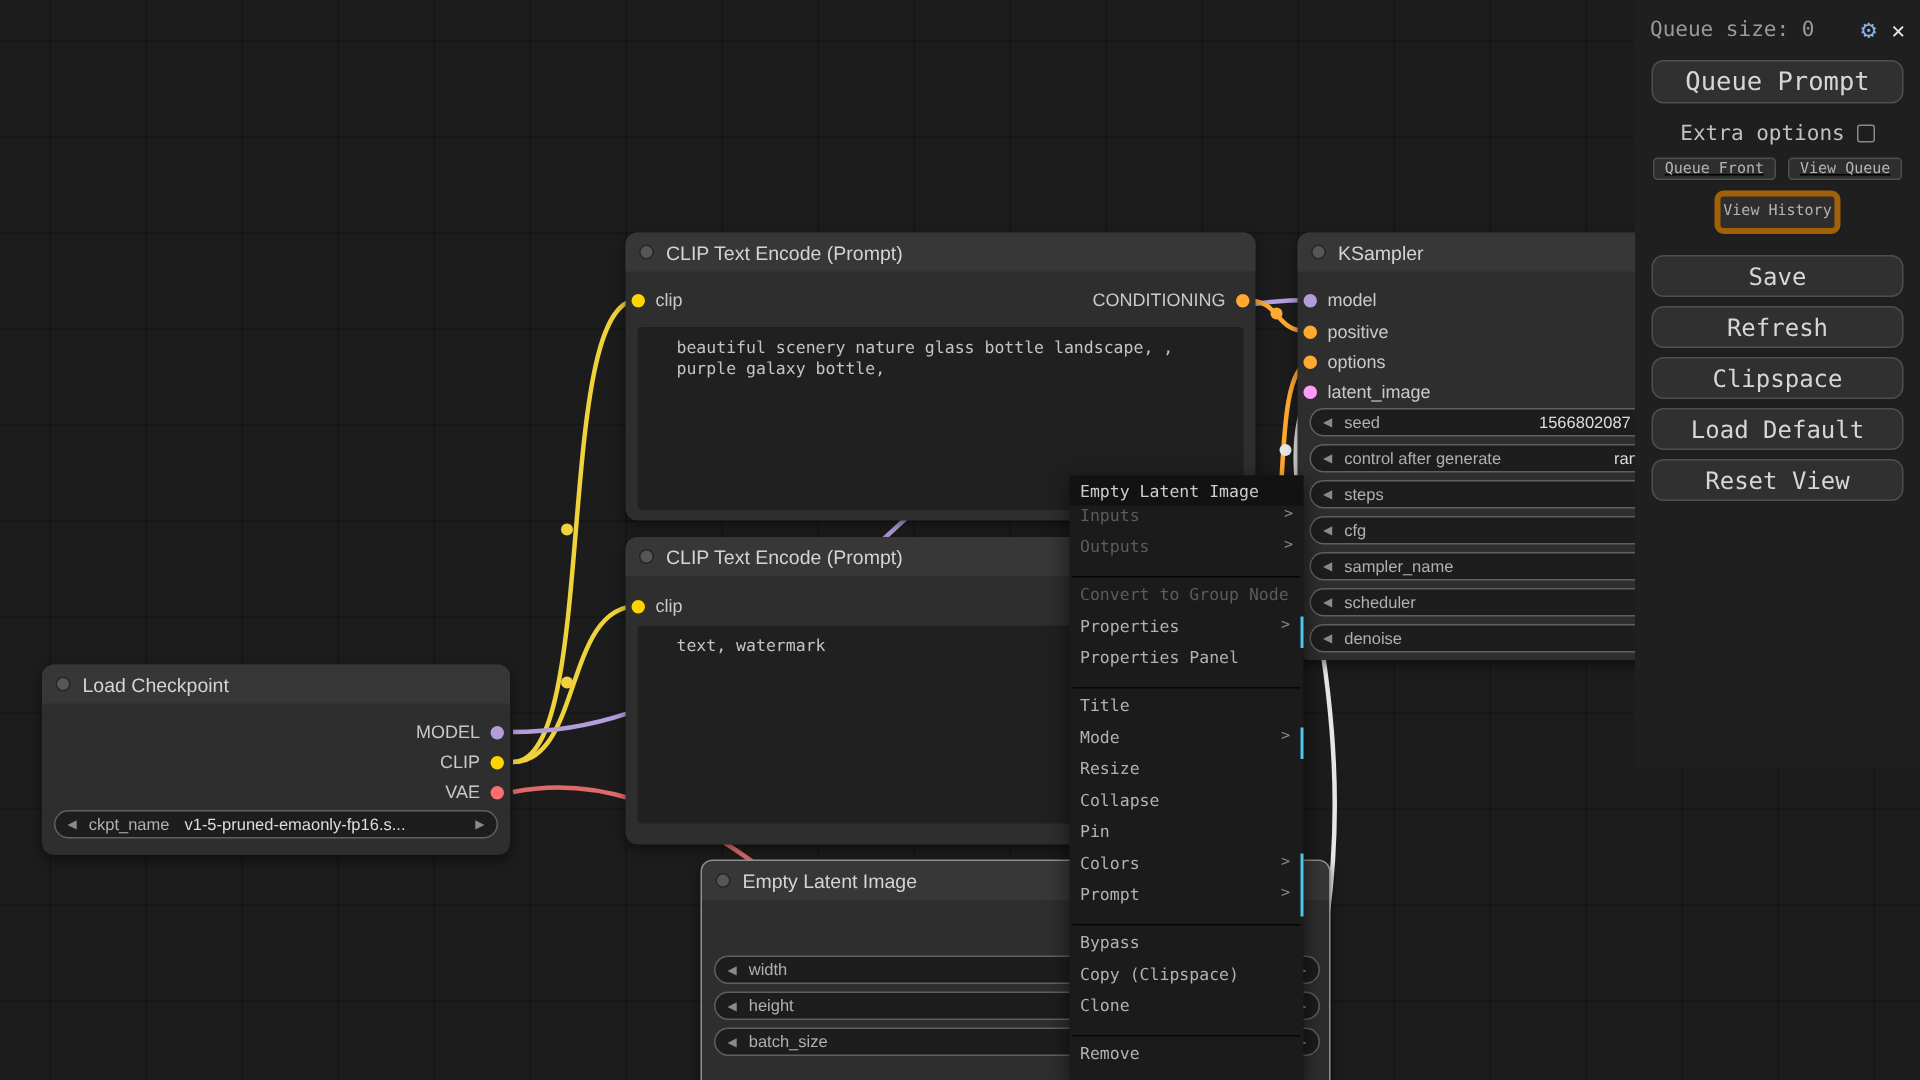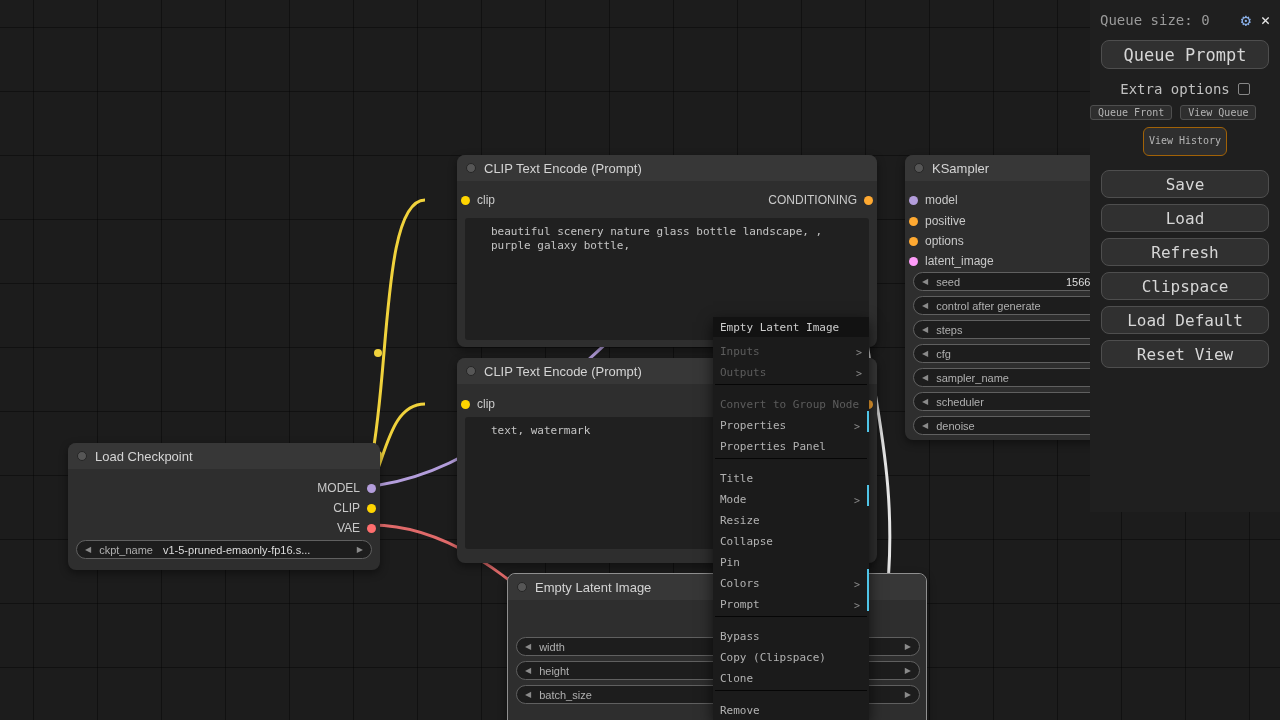--- a/index.html
+++ b/index.html
@@ -16,21 +16,20 @@
   }
 
   
   #wires { position:absolute; left:0; top:0; z-index:1; }
 
   
   .node {
     position:absolute; z-index:2;
     background:#2e2e2e; border-radius:8px;
     box-shadow:0 3px 8px rgba(0,0,0,.45);
-    margin-left:40px;
   }
   .node.selected { border:1px solid #8f8f8f; }
   .node-header {
     height:26px; background:#373737; border-radius:8px 8px 0 0;
     display:flex; align-items:center; gap:8px; padding:0 9px;
   }
   .collapse-dot {
     width:10px; height:10px; border-radius:50%;
     background:#565656; border:1px solid #262626; flex:none;
   }
@@ -63,21 +62,21 @@
   .ctx {
     position:absolute; left:713px; top:317px; width:156px; z-index:6;
     background:#1b1b1b; box-shadow:0 5px 14px rgba(0,0,0,.65);
     font:11px "DejaVu Sans Mono", monospace; padding-bottom:3px;
   }
   .ctx-title {
     height:20px; background:#121212; color:#cdcdcd;
     display:flex; align-items:center; padding:0 7px; white-space:nowrap;
   }
   .ctx-item {
-    height:21px; display:flex; align-items:flex-end; padding:0 7px;
+    height:21px; display:flex; align-items:flex-start; padding:0 7px;
     color:#b2b2b2; white-space:nowrap;gap:42px;
   }
   .ctx-item.disabled { color:#5c5c5c; }
   .ctx-item.has-sub  { border-right:2px solid #4fc4e7; }
   .ctx-item.has-sub.disabled { border-right:none; }
   .ctx-item .sub-arrow { margin-left:auto; color:#8a8a8a; font-size:10px; }
   .ctx-sep { height:1px; background:#060606; margin:5px 2px; }
 
   
   .sidebar {
@@ -91,28 +90,28 @@
   .sb-btn {
     display:block; width:168px; height:28px; margin:6px auto 0 auto;
     background:#303030; border:1px solid #4e4e4e; border-radius:8px;
     color:#d6d6d6; font:16px "DejaVu Sans Mono", monospace; cursor:pointer;
   }
   .sb-btn.big { height:29px; margin-top:10px; font-size:17px; }
   .sb-extra { display:flex; align-items:center; justify-content:center;
               gap:8px; margin-top:12px; font-size:14px; color:#c0c0c0; }
   .sb-checkbox { width:12px; height:12px; border:1px solid #888;
                  background:#1e1e1e; border-radius:2px; display:inline-block; }
-  .sb-smallrow { display:flex; gap:8px; margin-top:8px; }
+  .sb-smallrow { display:flex; justify-content:center; gap:8px; margin-top:8px;text-decoration:underline; }
   .sb-small {
     height:15px; background:#2e2e2e; border:1px solid #4e4e4e; border-radius:3px;
     color:#b4b4b4; font:10px "DejaVu Sans Mono", monospace; padding:0 7px; cursor:pointer;
   }
   .sb-history {
     display:block; width:84px; height:29px; margin:7px auto 0 auto;
-    background:#2e2e2e; border:1px solid #a16207; border-radius:6px;
+    background:#2e2e2e; border:4px solid #a16207; border-radius:6px;
     color:#b4b4b4; font:10px/1.25 "DejaVu Sans Mono", monospace; cursor:pointer;
   }
   .sb-group { margin-top:14px; }
 </style>
 </head>
 <body>
 
 <div id="app">
 
   <svg id="wires" width="1280" height="720">
@@ -363,21 +362,20 @@
 
     <div class="sb-smallrow">
       <button class="sb-small">Queue Front</button>
       <button class="sb-small">View Queue</button>
     </div>
 
     <button class="sb-history">View History</button>
 
     <div class="sb-group">
       <button class="sb-btn">Save</button>
-      <button class="sb-btn">Load</button>
       <button class="sb-btn">Refresh</button>
       <button class="sb-btn">Clipspace</button>
       <button class="sb-btn">Load Default</button>
       <button class="sb-btn">Reset View</button>
     </div>
   </aside>
 
 </div>
 
 </body></html>

